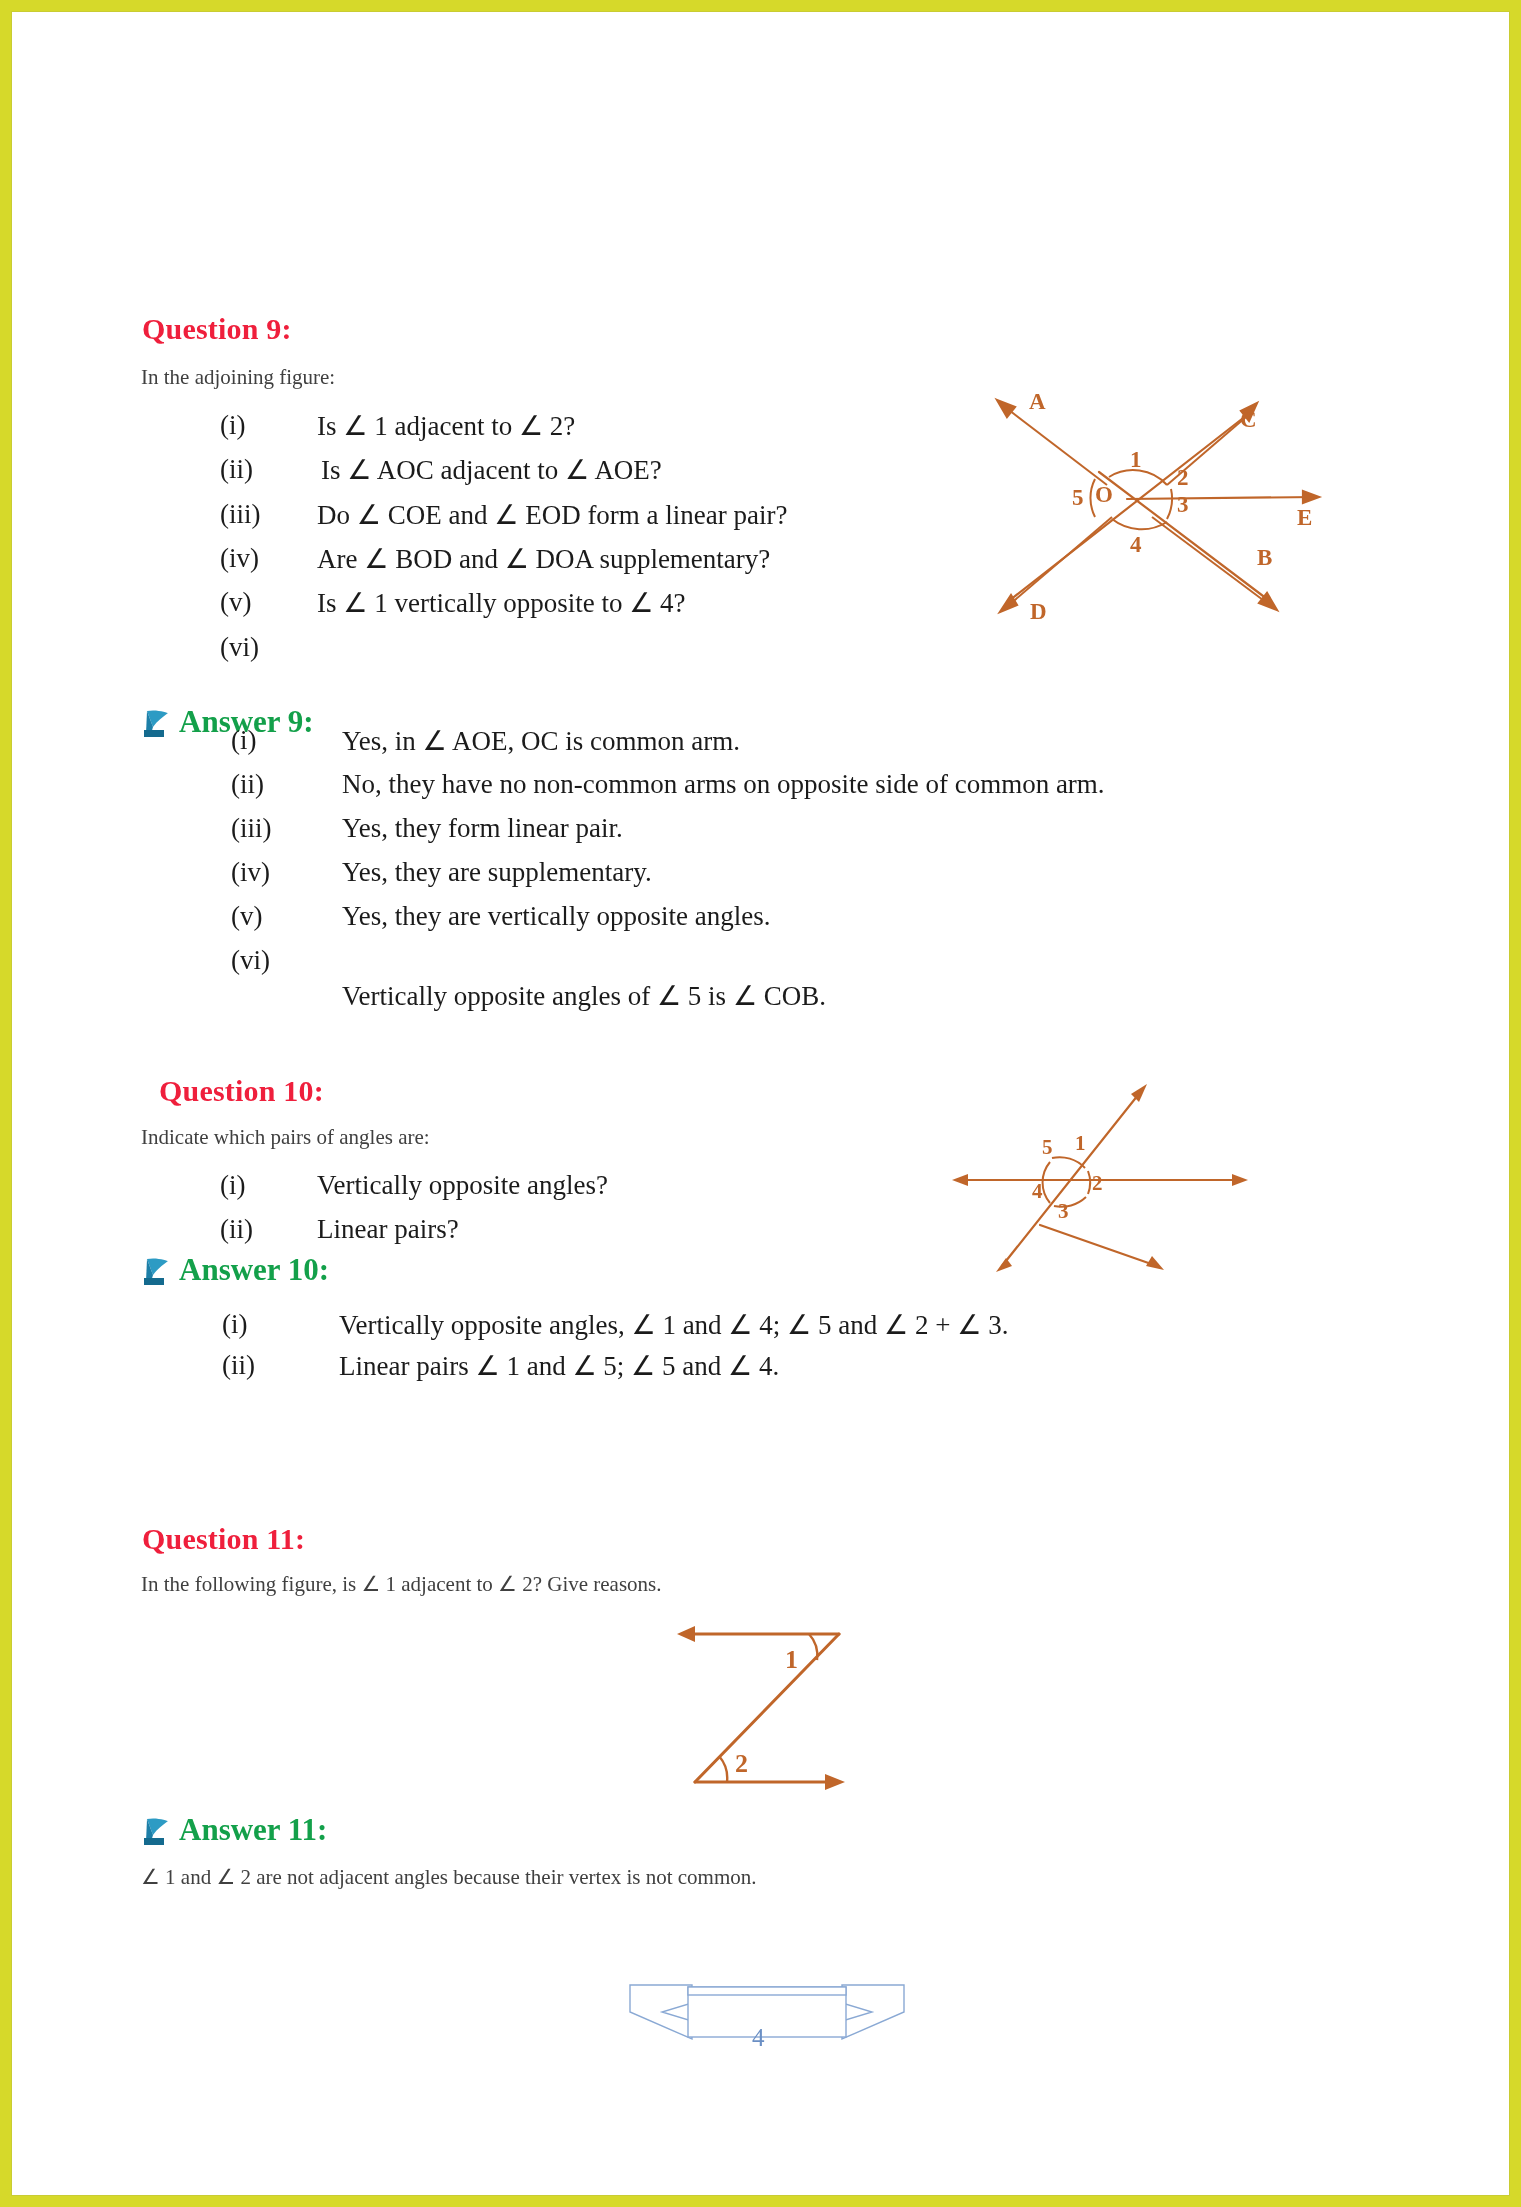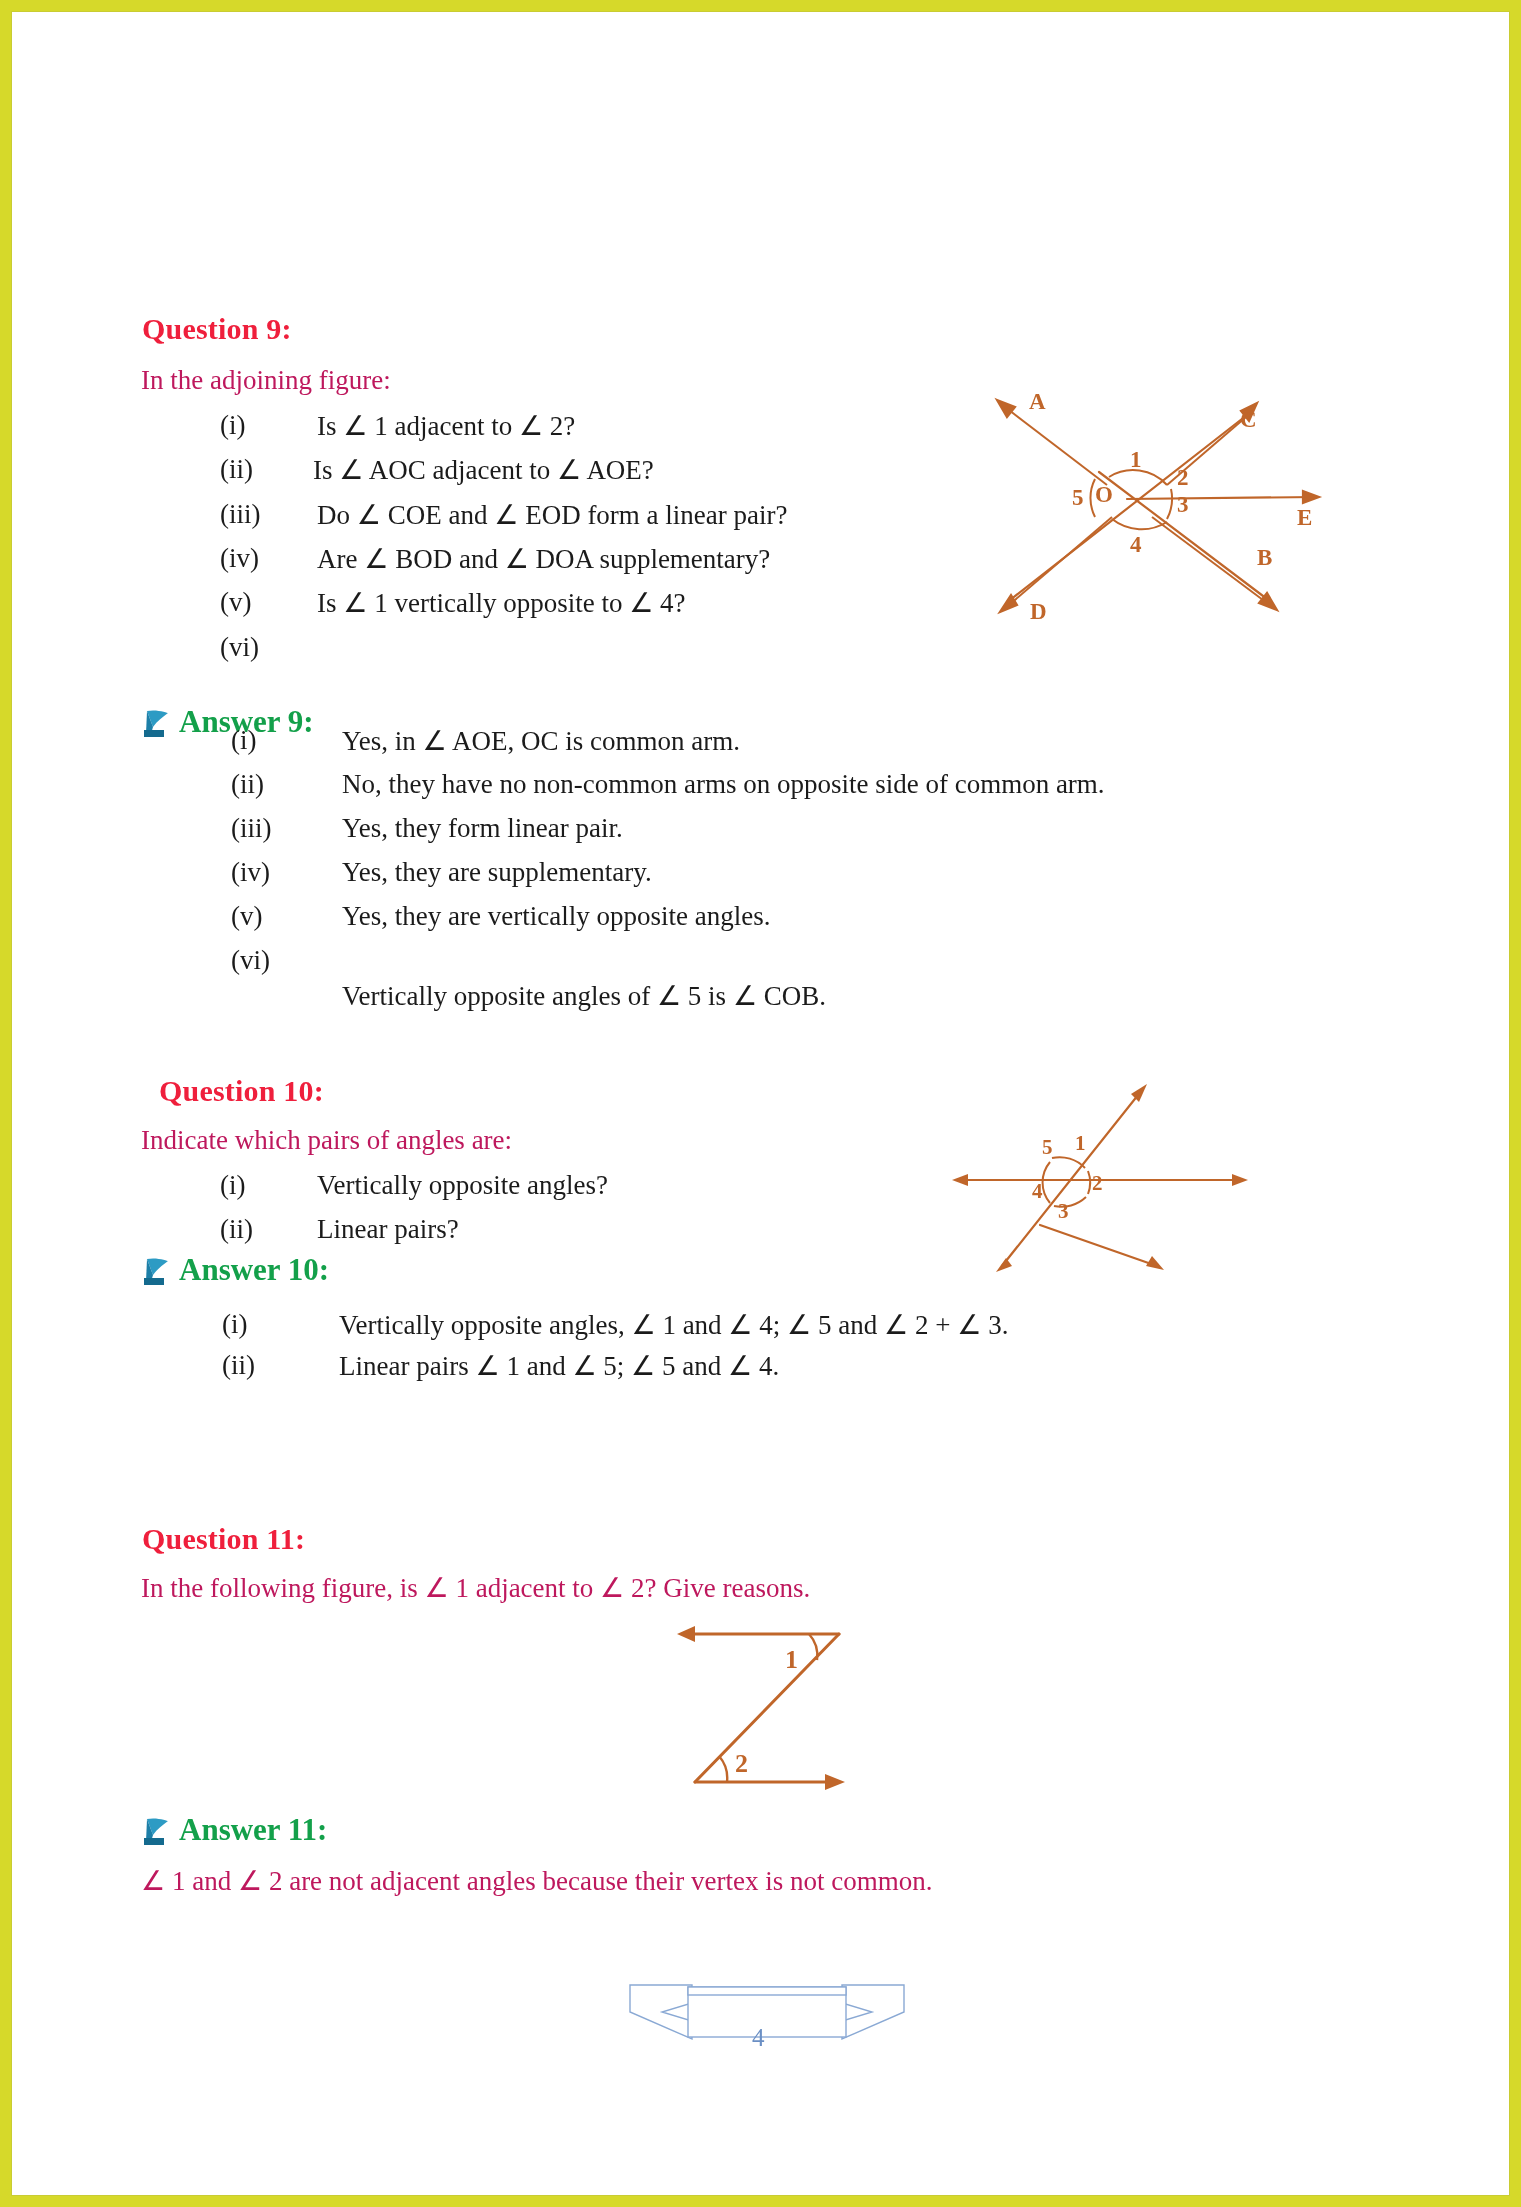--- a/index.html
+++ b/index.html
@@ -37,22 +37,22 @@
     white-space:nowrap;
   }
   .a-head .leaf{
     display:inline-block;
     width:34px;height:32px;
     vertical-align:-7px;
     margin-right:4px;
   }
   .body-line{
     position:absolute;
-    font-size:27px;
-    color:#be185d;
+    font-size:21px;
+    color:#404040;
     white-space:nowrap;
     font-family:"Liberation Serif", serif;
   }
   .rn{
     position:absolute;
     font-size:27px;
     color:#1b1b1b;
     font-family:"Liberation Serif", serif;
     white-space:nowrap;
   }
@@ -87,21 +87,21 @@
 <div class="page-frame">
 
   <div class="q-head" style="left:130px;top:300px;">Question 9:</div>
 
   <div class="body-line" style="left:129px;top:353px;">In the adjoining figure:</div>
 
   <div class="rn" style="left:208px;top:398px;">(i)</div>
   <div class="txt" style="left:305px;top:398px;">Is ∠ 1 adjacent to ∠ 2?</div>
 
   <div class="rn" style="left:208px;top:442px;">(ii)</div>
-  <div class="txt" style="left:301px;top:442px;">Is ∠ AOC adjacent to ∠ AOE?</div>
+  <div class="txt" style="left:309px;top:442px;">Is ∠ AOC adjacent to ∠ AOE?</div>
 
   <div class="rn" style="left:208px;top:487px;">(iii)</div>
   <div class="txt" style="left:305px;top:487px;">Do ∠ COE and ∠ EOD form a linear pair?</div>
 
   <div class="rn" style="left:208px;top:531px;">(iv)</div>
   <div class="txt" style="left:305px;top:531px;">Are ∠ BOD and ∠ DOA supplementary?</div>
 
   <div class="rn" style="left:208px;top:575px;">(v)</div>
   <div class="txt" style="left:305px;top:575px;">Is ∠ 1 vertically opposite to ∠ 4?</div>
 

